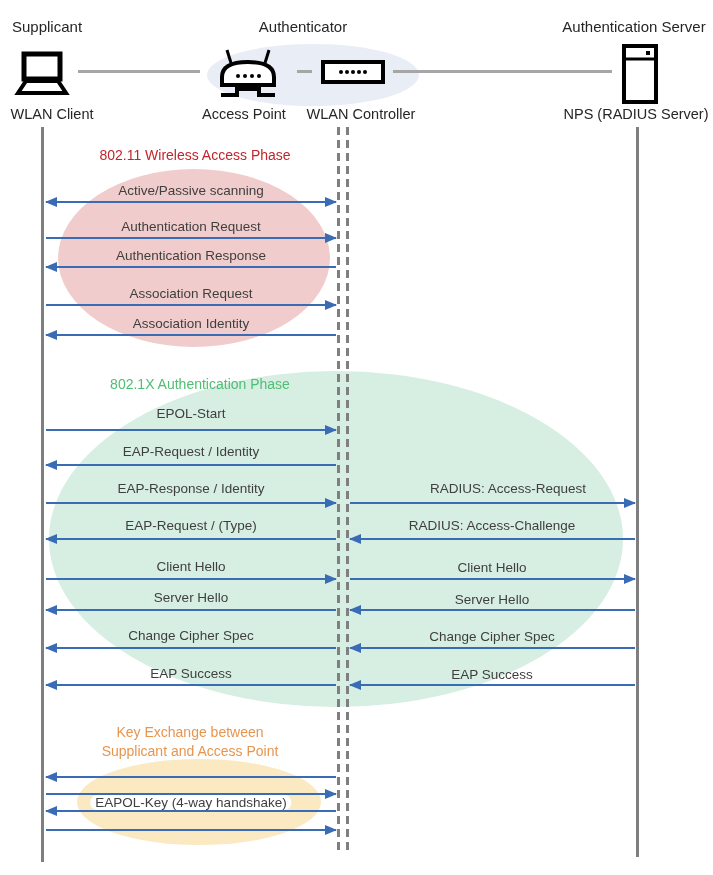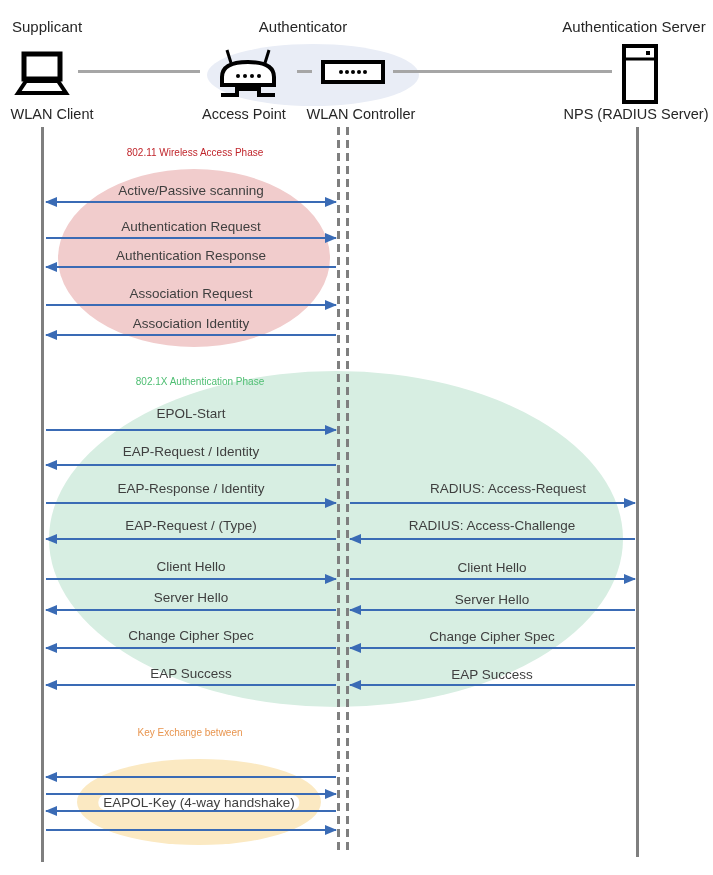--- a/index.html
+++ b/index.html
@@ -35,21 +35,21 @@
   #role-supplicant{left:12px;}
   #role-authenticator{left:303px;transform:translateX(-50%);}
   #role-auth-server{left:634px;transform:translateX(-50%);}
 
   .device-label{position:absolute;top:106px;font-size:14.5px;white-space:nowrap;color:#262626;z-index:2;}
   #device-wlan-client{left:52px;transform:translateX(-50%);}
   #device-access-point{left:244px;transform:translateX(-50%);}
   #device-wlan-controller{left:361px;transform:translateX(-50%);}
   #device-radius-server{left:636px;transform:translateX(-50%);}
 
-  .phase-title{position:absolute;font-size:10px;text-align:center;white-space:nowrap;transform:translateX(-50%);z-index:3;}
+  .phase-title{position:absolute;font-size:14px;text-align:center;white-space:nowrap;transform:translateX(-50%);z-index:3;}
   #phase1-title{left:195px;top:147px;color:#C0262C;}
   #phase2-title{left:200px;top:376px;color:#4EBE72;}
   #phase3-title{left:190px;top:723px;color:#E8954F;line-height:19px;}
 
   .msg-label{position:absolute;font-size:13.5px;color:#3F3F3F;white-space:nowrap;transform:translateX(-50%);z-index:3;}
   .msg-label.boxed{background:#fff;padding:0 5px;}
   .msg-arrow{position:absolute;height:2px;background:#3A6BB5;z-index:3;}
   .ah{position:absolute;width:0;height:0;border-top:5px solid transparent;border-bottom:5px solid transparent;top:-4px;}
   .ah-r{right:-1px;border-left:12px solid #3A6BB5;}
   .ah-l{left:-1px;border-right:12px solid #3A6BB5;}
@@ -107,20 +107,21 @@
 
   <div class="lifeline" id="lifeline-client"></div>
   <div class="lifeline dashed" id="lifeline-controller-a"></div>
   <div class="lifeline dashed" id="lifeline-controller-b"></div>
   <div class="lifeline" id="lifeline-server"></div>
 
   <div class="phase-title" id="phase1-title" style="color: rgb(192, 38, 44);">802.11 Wireless Access Phase</div>
   <div class="phase-title" id="phase2-title" style="color: rgb(78, 190, 114);">802.1X Authentication Phase</div>
   <div class="phase-title" id="phase3-title" style="color: rgb(232, 149, 79);">
     <div>Key Exchange between</div>
+    <div>Supplicant and Access Point</div>
   </div>
 
   <div id="messages-layer">
       <div class="msg-label" style="left: 191px; top: 183px;">Active/Passive scanning</div>
       <div class="msg-arrow" style="left: 46px; top: 201px; width: 290px;">
         <span class="ah ah-r"></span>
         <span class="ah ah-l"></span>
       </div>
       <div class="msg-label" style="left: 191px; top: 219px;">Authentication Request</div>
       <div class="msg-arrow" style="left: 46px; top: 237px; width: 290px;">
@@ -193,21 +194,21 @@
       <div class="msg-label" style="left: 492px; top: 667px;">EAP Success</div>
       <div class="msg-arrow" style="left: 350px; top: 684px; width: 285px;">
         <span class="ah ah-l"></span>
       </div>
       <div class="msg-arrow" style="left: 46px; top: 776px; width: 290px;">
         <span class="ah ah-l"></span>
       </div>
       <div class="msg-arrow" style="left: 46px; top: 793px; width: 290px;">
         <span class="ah ah-r"></span>
       </div>
-      <div class="msg-label boxed" style="left: 199px; top: 795px; border-radius: 7px;">EAPOL-Key (4-way handshake)</div>
+      <div class="msg-label boxed" style="left: 191px; top: 795px; border-radius: 7px;">EAPOL-Key (4-way handshake)</div>
       <div class="msg-arrow" style="left: 46px; top: 810px; width: 290px;">
         <span class="ah ah-l"></span>
       </div>
       <div class="msg-arrow" style="left: 46px; top: 829px; width: 290px;">
         <span class="ah ah-r"></span>
       </div>
     </div>
 
 </div>
 

